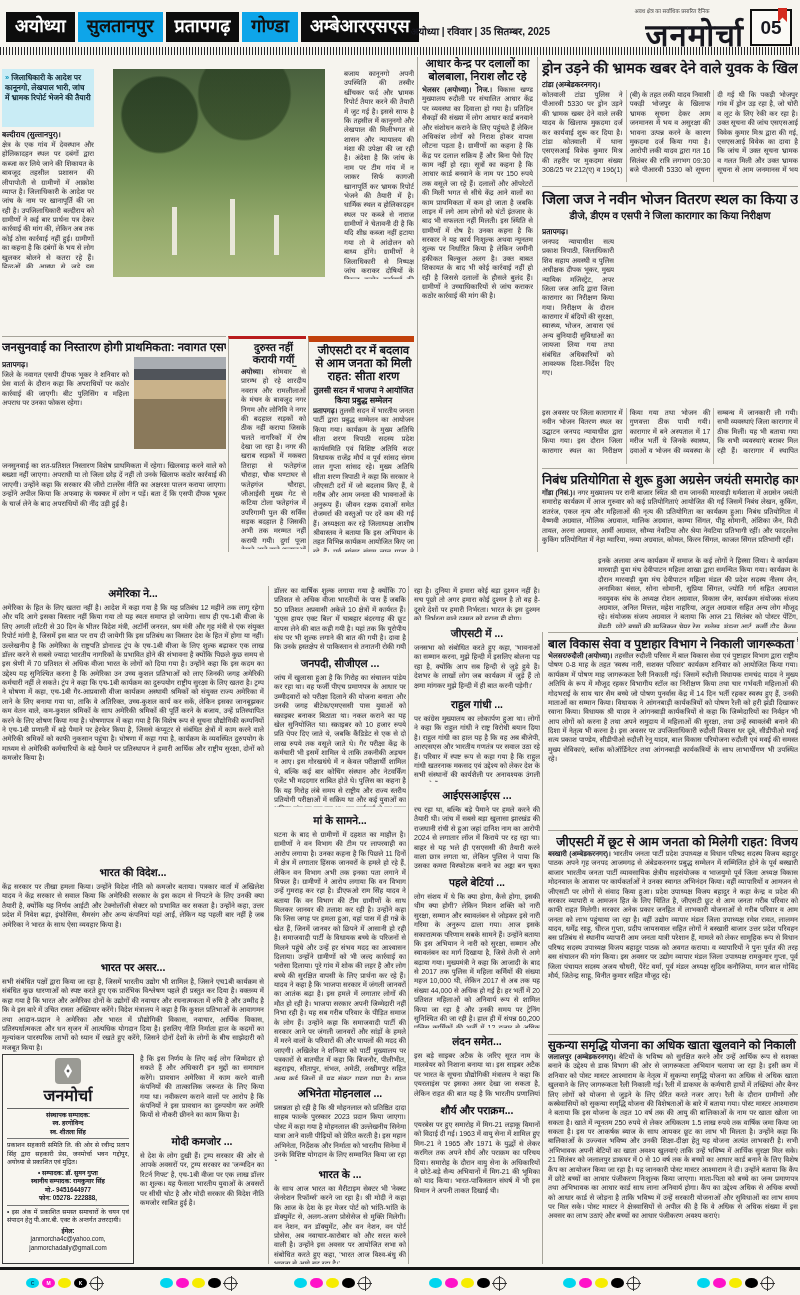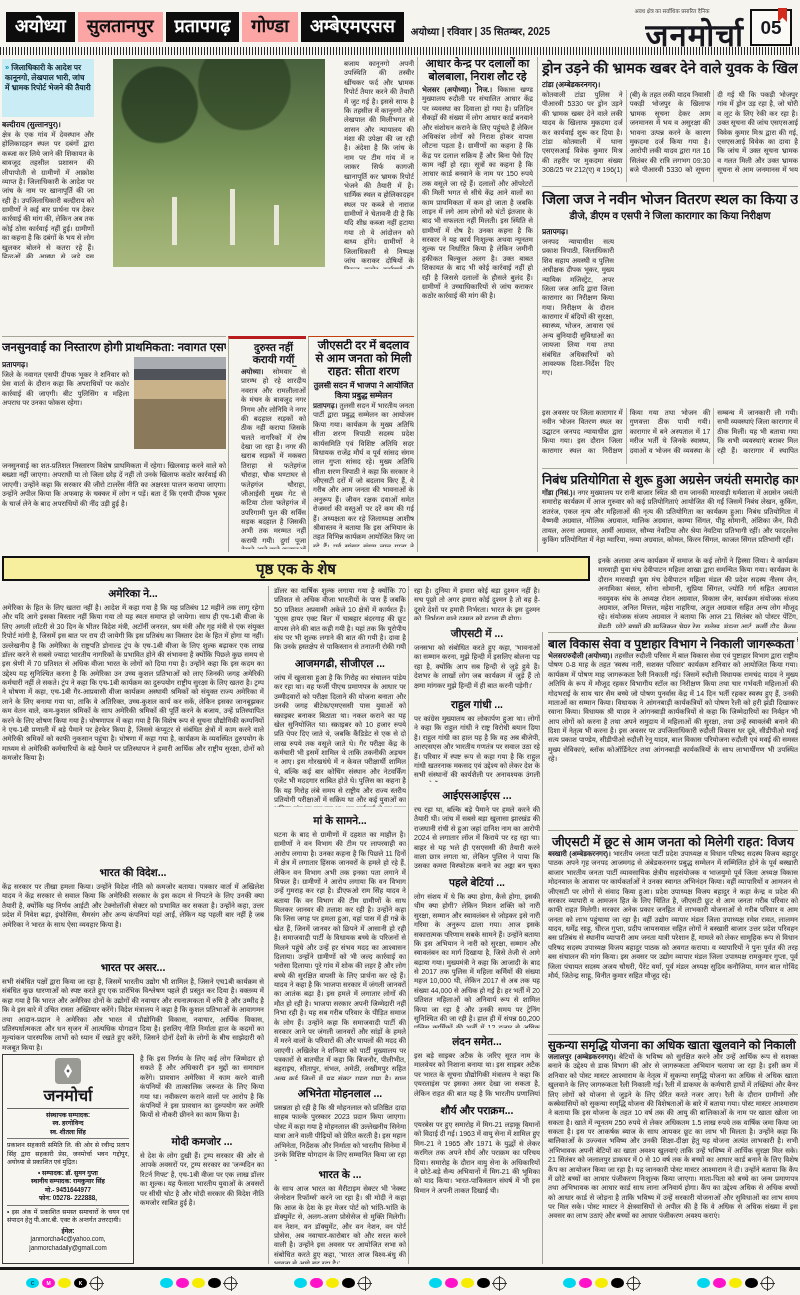--- a/index.html
+++ b/index.html
@@ -10,35 +10,35 @@
   .body{font-size:7px;line-height:1.34;text-align:justify;color:#26262e}
   .dl{font-weight:bold;font-size:7.5px;margin:2px 0 1px}
   .subh{font-weight:bold;font-size:10.5px;text-align:center;margin:6px 0 3px;color:#101018}
   .colline{border-left:1px solid #a7a49a}
 
   
   .header{position:absolute;left:0;top:4px;width:800px;height:42px}
   .cities{position:absolute;left:6px;top:8px;white-space:nowrap}
   .city{display:inline-block;font-weight:bold;font-size:18px;padding:4px 9px;margin-right:3px;line-height:1.2}
   .city.dark{background:#0d0d0d;color:#fff}
-  .city.light{background:#fca5a5;color:#111}
+  .city.light{background:#0ea5e9;color:#111}
   .edition{position:absolute;right:250px;top:20px;font-size:10px;font-weight:bold;white-space:nowrap}
   .tagline{position:absolute;right:58px;top:3px;font-size:5.5px;color:#444;width:140px;text-align:center;overflow:hidden;white-space:nowrap}
   .masthead{position:absolute;right:56px;top:9px;font-size:31px;font-weight:900;letter-spacing:1px;white-space:nowrap}
   .pagebox{position:absolute;right:8px;top:5px;width:42px;height:37px;border:2px solid #111;background:#fbfaf6;text-align:center;font-size:19px;font-weight:bold;line-height:34px}
   .flag{position:absolute;top:-3px;right:3px;width:9px;height:14px;background:#d42b20;clip-path:polygon(0 0,100% 0,100% 100%,50% 68%,0 100%)}
   .ticks{position:absolute;left:0;top:47px;width:800px;height:8px;background:repeating-linear-gradient(90deg,#26262a 0 1px,transparent 1px 3px)}
 
   
   .h-lead{font-size:23px;font-weight:800;line-height:1.15;height:30px;overflow:hidden;white-space:nowrap;letter-spacing:-.3px}
   .h-sub-lead{font-size:14.5px;font-weight:bold;text-align:center;height:21px;overflow:hidden;white-space:nowrap;margin:1px 0 3px}
   .h-md{font-weight:bold;overflow:hidden}
   .caption{font-size:7.5px;font-weight:bold;text-align:center;margin-top:2px}
 
-  .lead-row{display:flex;gap:19px;margin-top:2px}
+  .lead-row{display:flex;gap:19px;margin-top:12px}
   .lead-c1{width:92px;flex:none}
   .callout{background:#c9ecf5;padding:4px 3px;font-size:7.5px;font-weight:bold;line-height:1.35;color:#0e2530;height:58px;overflow:hidden}
   .callout .chev{color:#0d93b8;font-weight:900}
   .photo{position:relative;flex:none;overflow:hidden}
   .photo-lead{width:212px;height:208px;background:radial-gradient(circle at 22% 22%,rgba(16,34,16,.55) 0 16%,transparent 17%),radial-gradient(circle at 62% 12%,rgba(28,48,22,.5) 0 20%,transparent 21%),linear-gradient(180deg,#49603e 0%,#6d8a50 45%,#93a96a 74%,#a9b87d 100%)}
   .post{position:absolute;width:5px;height:48px;background:#e9e7da;bottom:22px}
   .photo-sp{width:92px;height:92px;background:linear-gradient(180deg,#a9adb2 0 13%,#50545a 13% 25%,#c9b28a 25% 46%,#8a795b 46% 100%)}
   .photo-judge{width:176px;height:166px;background:linear-gradient(180deg,#e8e0c5 0 10%,#2f9488 10% 46%,#4d8f66 46% 76%,#35604a 100%)}
   .ribbon{position:absolute;left:10%;width:62%;top:47%;height:2px;background:#d0202a}
 
@@ -61,21 +61,21 @@
   .target:before{content:"";position:absolute;left:50%;top:-2px;bottom:-2px;width:1px;background:#333}
   .target:after{content:"";position:absolute;top:50%;left:-2px;right:-2px;height:1px;background:#333}
 </style>
 </head>
 <body>
 
 <div class="page">
 
   <div class="header">
     <div class="cities">
-      <span class="city dark">अयोध्या</span><span class="city light">सुलतानपुर</span><span class="city dark">प्रतापगढ़</span><span class="city light">गोण्डा</span><span class="city dark">अम्बेएमएसस</span>
+      <span class="city dark">अयोध्या</span><span class="city light">सुलतानपुर</span><span class="city dark">प्रतापगढ़</span><span class="city light">गोण्डा</span><span class="city dark">अम्बेआरएसएस</span>
     </div>
     <div class="edition">अयोध्या | रविवार | 35 सितम्बर, 2025</div>
     <div class="tagline">अवध क्षेत्र का सर्वाधिक प्रसारित दैनिक</div>
     <div class="masthead">जनमोर्चा</div>
     <div class="pagebox">
       <div class="flag"></div>
       <span>05</span>
     </div>
   </div>
   <div class="ticks"></div>
@@ -106,21 +106,21 @@
       <div class="photo photo-sp"></div>
     </div>
     <div class="body block" style="height:92px;margin-top:3px">जनसुनवाई का शत-प्रतिशत निस्तारण विशेष प्राथमिकता में रहेगा। खिलवाड़ करने वाले को बख्शा नहीं जाएगा। अपराधी या तो जिला छोड़ दें नहीं तो उनके खिलाफ कठोर कार्रवाई की जाएगी। उन्होंने कहा कि सरकार की जीरो टालरेंस नीति का अक्षरशः पालन कराया जाएगा। उन्होंने अपील किया कि अफवाह के चक्कर में लोग न पड़ें। बता दें कि एसपी दीपक भूकर के चार्ज लेने के बाद अपराधियों की नींद उड़ी हुई है।</div>
   </div>
 
   <div class="abs block colline" style="left:228px;top:336px;width:78px;height:216px;border-top:3px solid #b91c1c;padding:2px 0 0 12px">
     <div class="h-md" style="font-size:10.5px;line-height:1.15;height:26px;text-align:center">दुरुस्त नहीं करायी गयीं बदहाल सड़कें</div>
     <div class="body block" style="height:182px"><b>अयोध्या।</b> <span>सोमवार से प्रारम्भ हो रहे शारदीय नवरात्र और रामलीलाओं के मंचन के बावजूद नगर निगम और लोनिवि ने नगर की बदहाल सड़कों को ठीक नहीं कराया जिसके चलते नागरिकों में रोष देखा जा रहा है। नगर की खराब सड़कों में मकबरा तिराहा से फतेहगंज चौराहा, चौक घण्टाघर से फतेहगंज चौराहा, जीआईसी मुख्य गेट से कटिया टोला फतेहगंज में उपरिगामी पुल की सर्विस सड़क बदहाल है जिसकी अभी तक मरम्मत नहीं करायी गयी। दुर्गा पूजा देखने आने वाले श्रद्धालुओं को बदहाल सड़कों से निश्चित रूप से परेशानी होगी।</span></div>
   </div>
 
-  <div class="abs block colline" style="left:308px;top:336px;width:106px;height:216px;border-top:1px solid #c2410c;padding:2px 0 0 4px">
+  <div class="abs block colline" style="left:308px;top:336px;width:106px;height:216px;border-top:6px solid #c2410c;padding:2px 0 0 4px">
     <div class="h-md" style="font-size:11.5px;line-height:1.15;height:42px;text-align:center">जीएसटी दर में बदलाव से आम जनता को मिली राहत: सीता शरण</div>
     <div class="h-md" style="font-size:8px;height:20px;text-align:center;line-height:1.2">तुलसी सदन में भाजपा ने आयोजित किया प्रबुद्ध सम्मेलन</div>
     <div class="body block" style="height:146px"><b>प्रतापगढ़।</b> <span>तुलसी सदन में भारतीय जनता पार्टी द्वारा प्रबुद्ध सम्मेलन का आयोजन किया गया। कार्यक्रम के मुख्य अतिथि सीता शरण त्रिपाठी सदस्य प्रदेश कार्यसमिति एवं विशिष्ट अतिथि सदर विधायक राजेंद्र मौर्य व पूर्व सांसद संगम लाल गुप्ता सांसद रहे। मुख्य अतिथि सीता शरण त्रिपाठी ने कहा कि सरकार ने जीएसटी दरों में जो बदलाव किए हैं, वे गरीब और आम जनता की भावनाओं के अनुरूप हैं। जीवन रक्षक दवाओं समेत रोजमर्रा की वस्तुओं पर दरें कम की गई हैं। अध्यक्षता कर रहे जिलाध्यक्ष आशीष श्रीवास्तव ने बताया कि इस अभियान के तहत विभिन्न कार्यक्रम आयोजित किए जा रहे हैं। पूर्व सांसद संगम लाल गुप्ता ने कहा कि परिवर्तन के इस दौर में एक नए भारत का निर्माण हो रहा है। संचालन जिला मंत्री अनुराग मिश्रा ने किया। इस मौके पर पूर्व जिलाध्यक्ष हरिओम मिश्र, ओम प्रकाश त्रिपाठी, पवन गौतम, अशोक मिश्र, संजीव अहूजा, प्रमोद पाण्डेय, मुरित सिंह, रत्न सक्सेना, ऋषभ शुक्ल, ऋतु पाण्डेय, ओम प्रकाश, प्रतिभा सिंह, रवि केसरवानी, पिंकी दयाल आदि मौजूद रहे।</span></div>
   </div>
 
   <div class="abs block colline" style="left:417px;top:57px;width:121px;height:495px;border-right:1px solid #a7a49a;padding:0 4px">
     <div class="h-md" style="font-size:11px;line-height:1.2;height:28px;text-align:center">आधार केन्द्र पर दलालों का बोलबाला, निराश लौट रहे लोग</div>
     <div class="body block" style="height:462px"><b>भेलसर (अयोध्या)। निज.।</b> <span>विकास खण्ड मुख्यालय रुदौली पर संचालित आधार केंद्र पर व्यवस्था का दिवाला हो गया है। प्रतिदिन सैकड़ों की संख्या में लोग आधार कार्ड बनवाने और संशोधन कराने के लिए पहुंचते हैं लेकिन अधिकांश लोगों को निराश होकर वापस लौटना पड़ता है। ग्रामीणों का कहना है कि केंद्र पर दलाल सक्रिय हैं और बिना पैसे दिए काम नहीं हो रहा। सूत्रों का कहना है कि आधार कार्ड बनवाने के नाम पर 150 रुपये तक वसूले जा रहे हैं। दलालों और ऑपरेटरों की मिली भगत से सीधे केंद्र आने वालों का काम प्राथमिकता में कम हो जाता है जबकि लाइन में लगे आम लोगों को घंटों इंतजार के बाद भी सफलता नहीं मिलती। इस स्थिति से ग्रामीणों में रोष है। उनका कहना है कि सरकार ने यह कार्य निःशुल्क अथवा न्यूनतम शुल्क पर निर्धारित किया है लेकिन जमीनी हकीकत बिल्कुल अलग है। उक्त बाबत शिकायत के बाद भी कोई कार्रवाई नहीं हो रही है जिससे दलालों के हौसले बुलंद हैं। ग्रामीणों ने उच्चाधिकारियों से जांच कराकर कठोर कार्रवाई की मांग की है।</span></div>
   </div>
 
@@ -140,21 +140,20 @@
       </div>
     </div>
     <div class="body block" style="height:56px;margin-top:3px;column-count:3;column-gap:7px;column-rule:1px solid #b5b2a8">इस अवसर पर जिला कारागार में नवीन भोजन वितरण स्थल का उद्घाटन जनपद न्यायाधीश द्वारा किया गया। इस दौरान जिला कारागार स्थल का निरीक्षण किया गया तथा भोजन की गुणवत्ता ठीक पायी गयी। कारागार में बने अस्पताल में 17 मरीज भर्ती थे जिनके स्वास्थ्य, दवाओं व भोजन की व्यवस्था के सम्बन्ध में जानकारी ली गयी। सभी व्यवस्थाएं जिला कारागार में ठीक मिलीं। यह भी बताया गया कि सभी व्यवस्थाएं बराबर मिल रही हैं। कारागार में स्थापित अधिगम प्रशिक्षण केन्द्र का निरीक्षण किया गया। इस अवसर पर मुख्य चिकित्साधिकारी डा. ए.एन. प्रसाद उपस्थित रहे।</div>
   </div>
 
   <div class="abs block" style="left:542px;top:468px;width:256px;height:84px;border-top:1px solid #a7a49a;padding-top:2px">
     <div class="h-md" style="font-size:12.5px;height:17px;white-space:nowrap">निबंध प्रतियोगिता से शुरू हुआ अग्रसेन जयंती समारोह कार्यक्रम</div>
     <div class="body block" style="height:62px"><b>गोंडा (निसं.)।</b> <span>नगर मुख्यालय पर रानी बाजार स्थित श्री राम जानकी मारवाड़ी धर्मशाला में अग्रसेन जयंती समारोह कार्यक्रम में आज गुरुवार को कई प्रतियोगिताएं आयोजित की गईं जिसमें निबंध लेखन, कुकिंग, शतरंज, एकल नृत्य और महिलाओं की नृत्य की प्रतियोगिता का कार्यक्रम हुआ। निबंध प्रतियोगिता में वैष्णवी अग्रवाल, मौलिक अग्रवाल, मालिक अग्रवाल, काम्या सिंगल, पीहू सोमानी, अंशिका जैन, विदी तायल, अरना अग्रवाल, आर्वी अग्रवाल, सौम्या नेवटिया और श्रेया नेवटिया प्रतिभागी रहीं। और फादरलेस कुकिंग प्रतियोगिता में नेहा ग्वारिया, नव्या अग्रवाल, कोमल, किरन सिंगल, काजल सिंगल प्रतिभागी रहीं।</span></div>
   </div>
 
-  <div class="banner">पृष्ठ एक के शेष</div>
   <div class="abs block body" style="left:598px;top:556px;width:200px;height:72px">इनके अलावा अन्य कार्यक्रम में समाज के कई लोगों ने हिस्सा लिया। ये कार्यक्रम मारवाड़ी युवा मंच देवीपाटन महिला शाखा द्वारा समन्वित किया गया। कार्यक्रम के दौरान मारवाड़ी युवा मंच देवीपाटन महिला मंडल की प्रदेश सदस्य नीलम जैन, अनामिका बंसल, सोना सोमानी, सुप्रिया सिंगल, ज्योति गर्ग सहित अग्रवाल नवयुवक संघ के अध्यक्ष रोशन अग्रवाल, विकास जैन, कार्यक्रम संयोजक संजय अग्रवाल, अनिल मित्तल, महेश नाहरिया, अतुल अग्रवाल सहित अन्य लोग मौजूद रहे। संयोजक संजय अग्रवाल ने बताया कि आज 21 सितंबर को पोस्टर पेंटिंग, मेंहदी, छोटे बच्चों की म्यूजिकल चेयर रेस, सुलेख, मंडला आर्ट, कुर्सी दौड़, कैरम, रस्साकसी महिला वर्ग, फैंसी ड्रेस, एकल नृत्य और समूह नृत्य प्रतियोगिता का आयोजन होगा।</div>
 
   <div class="abs block" style="left:2px;top:586px;width:262px;height:466px">
     <div class="subh" style="margin-top:0">अमेरिका ने...</div>
     <div class="body block" style="height:256px">अमेरिका के हित के लिए खतरा नहीं है। आदेश में कहा गया है कि यह प्रतिबंध 12 महीने तक लागू रहेगा और यदि आगे इसका विस्तार नहीं किया गया तो यह स्वतः समाप्त हो जायेगा। साथ ही एच-1बी वीजा के लिए अगली लॉटरी से 30 दिन के भीतर विदेश मंत्री, अटॉर्नी जनरल, श्रम मंत्री और गृह मंत्री से एक संयुक्त रिपोर्ट मांगी है, जिसमें इस बात पर राय दी जायेगी कि इस प्रतिबंध का विस्तार देश के हित में होगा या नहीं। उल्लेखनीय है कि अमेरिका के राष्ट्रपति डोनाल्ड ट्रंप के एच-1बी वीजा के लिए शुल्क बढ़ाकर एक लाख डॉलर करने से सबसे ज्यादा भारतीय नागरिकों के प्रभावित होने की संभावना है क्योंकि पिछले कुछ समय से इस श्रेणी में 70 प्रतिशत से अधिक वीजा भारत के लोगों को दिया गया है। उन्होंने कहा कि इस कदम का उद्देश्य यह सुनिश्चित करना है कि अमेरिका उन उच्च कुशल प्रतिभाओं को लाए जिनकी जगह अमेरिकी कर्मचारी नहीं ले सकते। ट्रंप ने कहा कि एच-1बी कार्यक्रम का दुरुपयोग राष्ट्रीय सुरक्षा के लिए खतरा है। ट्रम्प ने घोषणा में कहा, एच-1बी गैर-आप्रवासी वीजा कार्यक्रम अस्थायी श्रमिकों को संयुक्त राज्य अमेरिका में लाने के लिए बनाया गया था, ताकि वे अतिरिक्त, उच्च-कुशल कार्य कर सकें, लेकिन इसका जानबूझकर कम वेतन वाले, कम-कुशल श्रमिकों के साथ अमेरिकी श्रमिकों की पूर्ति करने के बजाय, उन्हें प्रतिस्थापित करने के लिए शोषण किया गया है। घोषणापत्र में कहा गया है कि विशेष रूप से सूचना प्रौद्योगिकी कम्पनियों ने एच-1बी प्रणाली में बड़े पैमाने पर हेरफेर किया है, जिससे कंप्यूटर से संबंधित क्षेत्रों में काम करने वाले अमेरिकी श्रमिकों को काफी नुकसान पहुंचा है। घोषणा में कहा गया है, कार्यक्रम के व्यवस्थित दुरुपयोग के माध्यम से अमेरिकी कर्मचारियों के बड़े पैमाने पर प्रतिस्थापन ने हमारी आर्थिक और राष्ट्रीय सुरक्षा, दोनों को कमजोर किया है।</div>
     <div class="subh">भारत की विदेश...</div>
     <div class="body block" style="height:72px">केंद्र सरकार पर तीखा हमला किया। उन्होंने विदेश नीति को कमजोर बताया। पत्रकार वार्ता में अखिलेश यादव ने केंद्र सरकार से सवाल किया कि अमेरिकी सरकार के इस कदम से निपटने के लिए उनकी क्या तैयारी है, क्योंकि यह निर्णय आईटी और टेक्नोलॉजी सेक्टर को प्रभावित कर सकता है। उन्होंने कहा, उत्तर प्रदेश में निवेश बढ़ा, इंफोसिस, सैमसंग और अन्य कंपनियां यहां आईं, लेकिन यह पहली बार नहीं है जब अमेरिका ने भारत के साथ ऐसा व्यवहार किया है।</div>
     <div class="subh">भारत पर असर...</div>
     <div class="body block" style="height:92px">सभी संबंधित पक्षों द्वारा किया जा रहा है, जिसमें भारतीय उद्योग भी शामिल है, जिसने एच1बी कार्यक्रम से संबंधित कुछ धारणाओं को स्पष्ट करते हुए एक प्रारंभिक विश्लेषण पहले ही प्रस्तुत कर दिया है। वक्तव्य में कहा गया है कि भारत और अमेरिका दोनों के उद्योगों की नवाचार और रचनात्मकता में रुचि है और उम्मीद है कि वे इस बारे में उचित रास्ता अख्तियार करेंगे। विदेश मंत्रालय ने कहा है कि कुशल प्रतिभाओं के आवागमन तथा आदान-प्रदान ने अमेरिका और भारत में प्रौद्योगिकी विकास, नवाचार, आर्थिक विकास, प्रतिस्पर्धात्मकता और धन सृजन में आत्यधिक योगदान दिया है। इसलिए नीति निर्माता हाल के कदमों का मूल्यांकन पारस्परिक लाभों को ध्यान में रखते हुए करेंगे, जिसने दोनों देशों के लोगों के बीच साझेदारी को मजबूत किया है।</div>
   </div>
@@ -182,21 +181,21 @@
   </div>
 
   <div class="abs block" style="left:140px;top:1054px;width:124px;height:210px">
     <div class="body block" style="height:74px">है कि इस निर्णय के लिए कई लोग जिम्मेदार हो सकते हैं और अधिकारी इन मुद्दों का समाधान करेंगे। प्रावधान अमेरिका में काम करने वाली कंपनियों की तात्कालिक जरूरत के लिए किया गया था। नवीकरण कराने वालों पर आरोप है कि कंपनियों ने इस प्रावधान का दुरुपयोग कर अमेरि​कियों से नौकरी छीनने का काम किया है।</div>
     <div class="subh">मोदी कमजोर ...</div>
     <div class="body block" style="height:104px">से देश के लोग दुखी हैं। ट्रम्प सरकार की ओर से आपके अवसरों पर, ट्रम्प सरकार का 'जन्मदिन का रिटर्न गिफ्ट' है, एच-1बी वीजा पर एक लाख डॉलर का शुल्क। यह फैसला भारतीय युवाओं के अवसरों पर सीधी चोट है और मोदी सरकार की विदेश नीति कमजोर साबित हुई है।</div>
   </div>
 
   <div class="abs block colline" style="left:268px;top:586px;width:138px;height:678px;padding-left:5px">
     <div class="body block" style="height:64px">डॉलर का वार्षिक शुल्क लगाया गया है क्योंकि 70 प्रतिशत से अधिक वीजा भारतीयों के पास हैं जबकि 50 प्रतिशत अप्रवासी अकेले 10 क्षेत्रों में कार्यरत हैं। 'यूएस हायर एक्ट बिल' में चाबहार बंदरगाह की छूट वापस लेने की बात कही गयी है। यहां तक कि यूरोपीय संघ पर भी शुल्क लगाने की बात की गयी है। दावा है कि उनके हस्तक्षेप से पाकिस्तान से तनातनी रोकी गयी है। यह दावा वह कई बार कर चुके हैं।</div>
-    <div class="subh">आजमगढी, सीजीएल ...</div>
+    <div class="subh">जनपदी, सीजीएल ...</div>
     <div class="body block" style="height:134px">जांच में खुलासा हुआ है कि गिरोह का संचालन पांडेय कर रहा था। वह फर्जी पीएच प्रमाणपत्र के आधार पर उम्मीदवारों को परीक्षा दिलाने की योजना बनाता और उनकी जगह बीटेक/एमएससी पास युवाओं को स्क्राइबर बनाकर बिठाता था। नकल कराने का यह खेल सुनियोजित था। स्क्राइबर को 10 हजार रुपये प्रति पेपर दिए जाते थे, जबकि कैंडिडेट से एक से दो लाख रुपये तक वसूले जाते थे। गैर परीक्षा केंद्र के कर्मचारी भी इसमें शामिल थे ताकि तकनीकी अड़चन न आए। इस गोरखधंधे में न केवल परीक्षार्थी शामिल थे, बल्कि कई बार कोचिंग संस्थान और नेटवर्किंग एजेंट भी मददगार साबित होते थे। पुलिस का कहना है कि यह गिरोह लंबे समय से राष्ट्रीय और राज्य स्तरीय प्रतियोगी परीक्षाओं में सक्रिय था और कई युवाओं का भविष्य दांव पर लग रहा था। इस कार्रवाई से यह साफ हुआ कि नकल माफिया अब डिजिटल परीक्षा प्रणाली को भी चुनौती देने लगे हैं।</div>
     <div class="subh">मां के सामने...</div>
     <div class="body block" style="height:250px">घटना के बाद से ग्रामीणों में दहशत का माहौल है। ग्रामीणों ने वन विभाग की टीम पर लापरवाही का आरोप लगाया है। उनका कहना है कि पिछले 11 दिनों में क्षेत्र में लगातार हिंसक जानवरों के हमले हो रहे हैं, लेकिन वन विभाग अभी तक इनका पता लगाने में विफल है। ग्रामीणों ने आरोप लगाया कि वन विभाग उन्हें गुमराह कर रहा है। डीएफओ राम सिंह यादव ने बताया कि वन विभाग की टीम ग्रामीणों के साथ मिलकर जानवर की तलाश कर रही है। उन्होंने कहा कि जिस जगह पर हमला हुआ, वहां पास में ही गन्ने के खेत हैं, जिनमें जानवर को छिपने में आसानी हो रही है। समाजवादी पार्टी के विधायक बच्चे के परिजनों से मिलने पहुंचे और उन्हें हर संभव मदद का आश्वासन दिलाया। उन्होंने ग्रामीणों को भी जल्द कार्रवाई का भरोसा दिलाया। पूरे गांव में शोक की लहर है और लोग बच्चे की सुरक्षित वापसी के लिए प्रार्थना कर रहे हैं। यादव ने कहा है कि भाजपा सरकार में जंगली जानवरों का आतंक बढ़ा है। इस हमले में लगातार लोगों की मौत हो रही है। भाजपा सरकार अपनी जिम्मेदारी नहीं निभा रही है। यह सब गरीब परिवार के पीड़ित समाज के लोग हैं। उन्होंने कहा कि समाजवादी पार्टी की सरकार आने पर जंगली जानवरों और सांड़ों के हमले में मरने वालों के परिवारों की और घायलों की मदद की जाएगी। अखिलेश ने शनिवार को पार्टी मुख्यालय पर पत्रकारों से बातचीत में कहा कि बिजनौर, पीलीभीत, बहराइच, सीतापुर, संभल, अमेठी, लखीमपुर सहित अन्य कई जिलों में यह संकट गहरा गया है। साल 2024 में जंगली जानवरों के हमले में प्रदेश में 60 लोगों की मृत्यु हुई और 220 लोग घायल हुए। किसान खेती नहीं कर पा रहे हैं। फसलों को जानवरों से नहीं बचा पा रहे हैं। जंगली जानवरों से लखनऊ भी सुरक्षित नहीं है।</div>
     <div class="subh">अभिनेता मोहनलाल ...</div>
     <div class="body block" style="height:58px">प्रसन्नता हो रही है कि श्री मोहनलाल को प्रतिष्ठित दादा साहब फाल्के पुरस्कार 2023 प्रदान किया जाएगा। पोस्ट में कहा गया है मोहनलाल की उल्लेखनीय सिनेमा यात्रा आने वाली पीढ़ियों को प्रेरित करती है। इस महान अभिनेता, निर्देशक और निर्माता को भारतीय सिनेमा में उनके विशिष्ट योगदान के लिए सम्मानित किया जा रहा है।</div>
     <div class="subh">भारत के ...</div>
     <div class="body block" style="height:86px">के साथ आज भारत का मैरीटाइम सेक्टर भी 'नेक्स्ट जेनरेशन रिफॉर्म्स' करने जा रहा है। श्री मोदी ने कहा कि आज के देश के हर मेजर पोर्ट को भांति-भांति के डॉक्युमेंट से, अलग-अलग प्रोसेसेज से मुक्ति मिलेगी। वन नेशन, वन डॉक्युमेंट, और वन नेशन, वन पोर्ट प्रोसेस, अब नवाचार-कारोबार को और सरल करने वाली है। उन्होंने इस अवसर पर आयोजित सभा को संबोधित करते हुए कहा, 'भारत आज विश्व-बंधु की भावना से आगे बढ़ रहा है।'</div>
   </div>
 
   <div class="abs block colline" style="left:408px;top:586px;width:132px;height:678px;padding-left:5px">
@@ -214,21 +213,21 @@
     <div class="subh">शौर्य और पराक्रम...</div>
     <div class="body block" style="height:80px">एयरबेस पर हुए समारोह में मिग-21 लड़ाकू विमानों को विदाई दी गई। 1963 में वायु सेना में शामिल हुए मिग-21 ने 1965 और 1971 के युद्धों से लेकर करगिल तक अपने शौर्य और पराक्रम का परिचय दिया। समारोह के दौरान वायु सेना के अधिकारियों ने छोटे-बड़े सैन्य अभियानों में मिग-21 की भूमिका को याद किया। भारत-पाकिस्तान संघर्ष में भी इस विमान ने अपनी ताकत दिखाई थी।</div>
   </div>
 
   <div class="abs block colline" style="left:542px;top:632px;width:256px;height:632px;padding-left:5px">
     <div style="border-top:1px solid #a7a49a;padding-top:2px">
       <div class="h-md" style="font-size:12px;height:16px;white-space:nowrap">बाल विकास सेवा व पुष्टाहार विभाग ने निकाली जागरूकता रैली</div>
       <div class="body block" style="height:176px"><b>भेलसर/रुदौली (अयोध्या)।</b> <span>तहसील रुदौली परिसर में बाल विकास सेवा एवं पुष्टाहार विभाग द्वारा राष्ट्रीय पोषण 0-8 माह के तहत 'स्वस्थ नारी, सशक्त परिवार' कार्यक्रम शनिवार को आयोजित किया गया। कार्यक्रम में पोषण माह जागरूकता रैली निकाली गई। जिसमें रुदौली विधायक रामचंद यादव ने मुख्य अतिथि के रूप में मौजूद रहकर विभागीय स्टॉल का निरीक्षण किया तथा चार गर्भवती महिलाओं की गोदभराई के साथ चार सैम बच्चे जो पोषण पुनर्वास केंद्र में 14 दिन भर्ती रहकर स्वस्थ हुए हैं, उनकी माताओं का सम्मान किया। विधायक ने आंगनबाड़ी कार्यकत्रियों को पोषण रैली को हरी झंडी दिखाकर रवाना किया। विधायक श्री यादव ने आंगनबाड़ी कार्यकत्रियों से कहा कि जिम्मेदारियों का निर्वहन भी आप लोगों को करना है तथा अपने समुदाय में महिलाओं की सुरक्षा, तथा उन्हें स्वावलंबी बनाने की दिशा में नेतृत्व भी करना है। इस अवसर पर उपजिलाधिकारी रुदौली विकास धर दूबे, सीडीपीओ मवई सत्य प्रकाश पाण्डेय, सीडीपीओ रुदौली रेनू यादव, बाल विकास परियोजना रुदौली एवं मवई की समस्त मुख्य सेविकाएं, ब्लॉक कोऑर्डिनेटर तथा आंगनबाड़ी कार्यकत्रियों के साथ लाभार्थीगण भी उपस्थित रहे।</span></div>
     </div>
     <div style="border-top:1px solid #a7a49a;padding-top:2px;margin-top:3px">
-      <div class="h-md" style="font-size:12.5px;height:16px;white-space:nowrap;text-align:center">जीएसटी में छूट से आम जनता को मिलेगी राहत: विजय</div>
+      <div class="h-md" style="font-size:12.5px;height:16px;white-space:nowrap;text-align:right">जीएसटी में छूट से आम जनता को मिलेगी राहत: विजय</div>
       <div class="body block" style="height:182px"><b>बस्खारी (अम्बेडकरनगर)।</b> <span>भारतीय जनता पार्टी प्रदेश उपाध्यक्ष व विधान परिषद सदस्य विजय बहादुर पाठक अपने गृह जनपद आजमगढ़ से अंबेडकरनगर प्रबुद्ध सम्मेलन में सम्मिलित होने के पूर्व बस्खारी बाजार भारतीय जनता पार्टी व्यावसायिक क्षेत्रीय सहसंयोजक व भाजयुमो पूर्व जिला अध्यक्ष विकास मोदनवाल के आवास पर कार्यकर्ताओं ने उनका स्वागत अभिनंदन किया। वहीं व्यापारियों व आमजन से जीएसटी पर लोगों से संवाद किया हुआ। प्रदेश उपाध्यक्ष विजय बहादुर ने कहा केन्द्र व प्रदेश की सरकार व्यापारी व आमजन हित के लिए चिंतित है, जीएसटी छूट से आम जनता गरीब परिवार को काफी राहत मिलेगी। सरकार अनेक प्रकार जनहित में लाभकारी योजनाओं से गरीब परिवार व आम जनता को लाभ पहुंचाया जा रहा है। वहीं उद्योग व्यापार मंडल जिला उपाध्यक्ष रमेश रावत, लालमन यादव, धर्मेंद्र साहू, धीरज गुप्ता, प्रदीप जायसवाल सहित लोगों ने बस्खारी बाजार उत्तर प्रदेश परिवहन बस प्रतिबंध से स्थानीय व्यापारी आम जनता यात्री परेशान हैं, मामले को लेकर सामूहिक रूप से विधान परिषद सदस्य उपाध्यक्ष विजय बहादुर पाठक को अवगत कराया। व व्यापारियों ने पुनः पूर्वत की तरह बस संचालन की मांग किया। इस अवसर पर उद्योग व्यापार मंडल जिला उपाध्यक्ष रामकुमार गुप्ता, पूर्व जिला पंचायत सदस्य अजय चौधरी, पैरेंट वर्मा, पूर्व मंडल अध्यक्ष सुदिव कनौजिया, मगन बाल गोविंद मौर्य, जितेन्द्र साहू, विनीत कुमार सहित मौजूद रहे।</span></div>
     </div>
     <div style="border-top:1px solid #a7a49a;padding-top:2px;margin-top:3px">
       <div class="h-md" style="font-size:11.5px;height:15px;white-space:nowrap">सुकन्या समृद्धि योजना का अधिक खाता खुलवाने को निकाली जागरूकता रैली</div>
       <div class="body block" style="height:206px"><b>जलालपुर (अम्बेडकरनगर)।</b> <span>बेटियों के भविष्य को सुरक्षित करने और उन्हें आर्थिक रूप से सशक्त बनाने के उद्देश्य से डाक विभाग की ओर से जागरूकता अभियान चलाया जा रहा है। इसी क्रम में शनिवार को पोस्ट मास्टर आश्माराम के नेतृत्व में सुकन्या समृद्धि योजना का अधिक से अधिक खाता खुलवाने के लिए जागरूकता रैली निकाली गई। रैली में डाकघर के कर्मचारी हाथों में तख्तियां और बैनर लिए लोगों को योजना से जुड़ने के लिए प्रेरित करते नजर आए। रैली के दौरान ग्रामीणों और कस्बेवासियों को सुकन्या समृद्धि योजना की विशेषताओं के बारे में बताया गया। पोस्ट मास्टर आश्माराम ने बताया कि इस योजना के तहत 10 वर्ष तक की आयु की बालिकाओं के नाम पर खाता खोला जा सकता है। खाते में न्यूनतम 250 रुपये से लेकर अधिकतम 1.5 लाख रुपये तक वार्षिक जमा किया जा सकता है। इस पर आकर्षक ब्याज के साथ आयकर छूट का लाभ भी मिलता है। उन्होंने कहा कि बालिकाओं के उज्ज्वल भविष्य और उनकी शिक्षा-दीक्षा हेतु यह योजना अत्यंत लाभकारी है। सभी अभिभावक अपनी बेटियों का खाता अवश्य खुलवाएं ताकि उन्हें भविष्य में आर्थिक सुरक्षा मिल सके। 21 सितंबर को जलालपुर डाकघर में 0 से 10 वर्ष तक के बच्चों का आधार कार्ड बनाने के लिए विशेष कैंप का आयोजन किया जा रहा है। यह जानकारी पोस्ट मास्टर आश्माराम ने दी। उन्होंने बताया कि कैंप में छोटे बच्चों का आधार पंजीकरण निःशुल्क किया जाएगा। माता-पिता को बच्चे का जन्म प्रमाणपत्र तथा अभिभावक का आधार कार्ड साथ लाना अनिवार्य होगा। कैंप का उद्देश्य अधिक से अधिक बच्चों को आधार कार्ड से जोड़ना है ताकि भविष्य में उन्हें सरकारी योजनाओं और सुविधाओं का लाभ समय पर मिल सके। पोस्ट मास्टर ने क्षेत्रवासियों से अपील की है कि वे अधिक से अधिक संख्या में इस अवसर का लाभ उठाएं और बच्चों का आधार पंजीकरण अवश्य कराएं।</span></div>
     </div>
   </div>
 
   <div class="footline"></div>
   <div class="marks">

